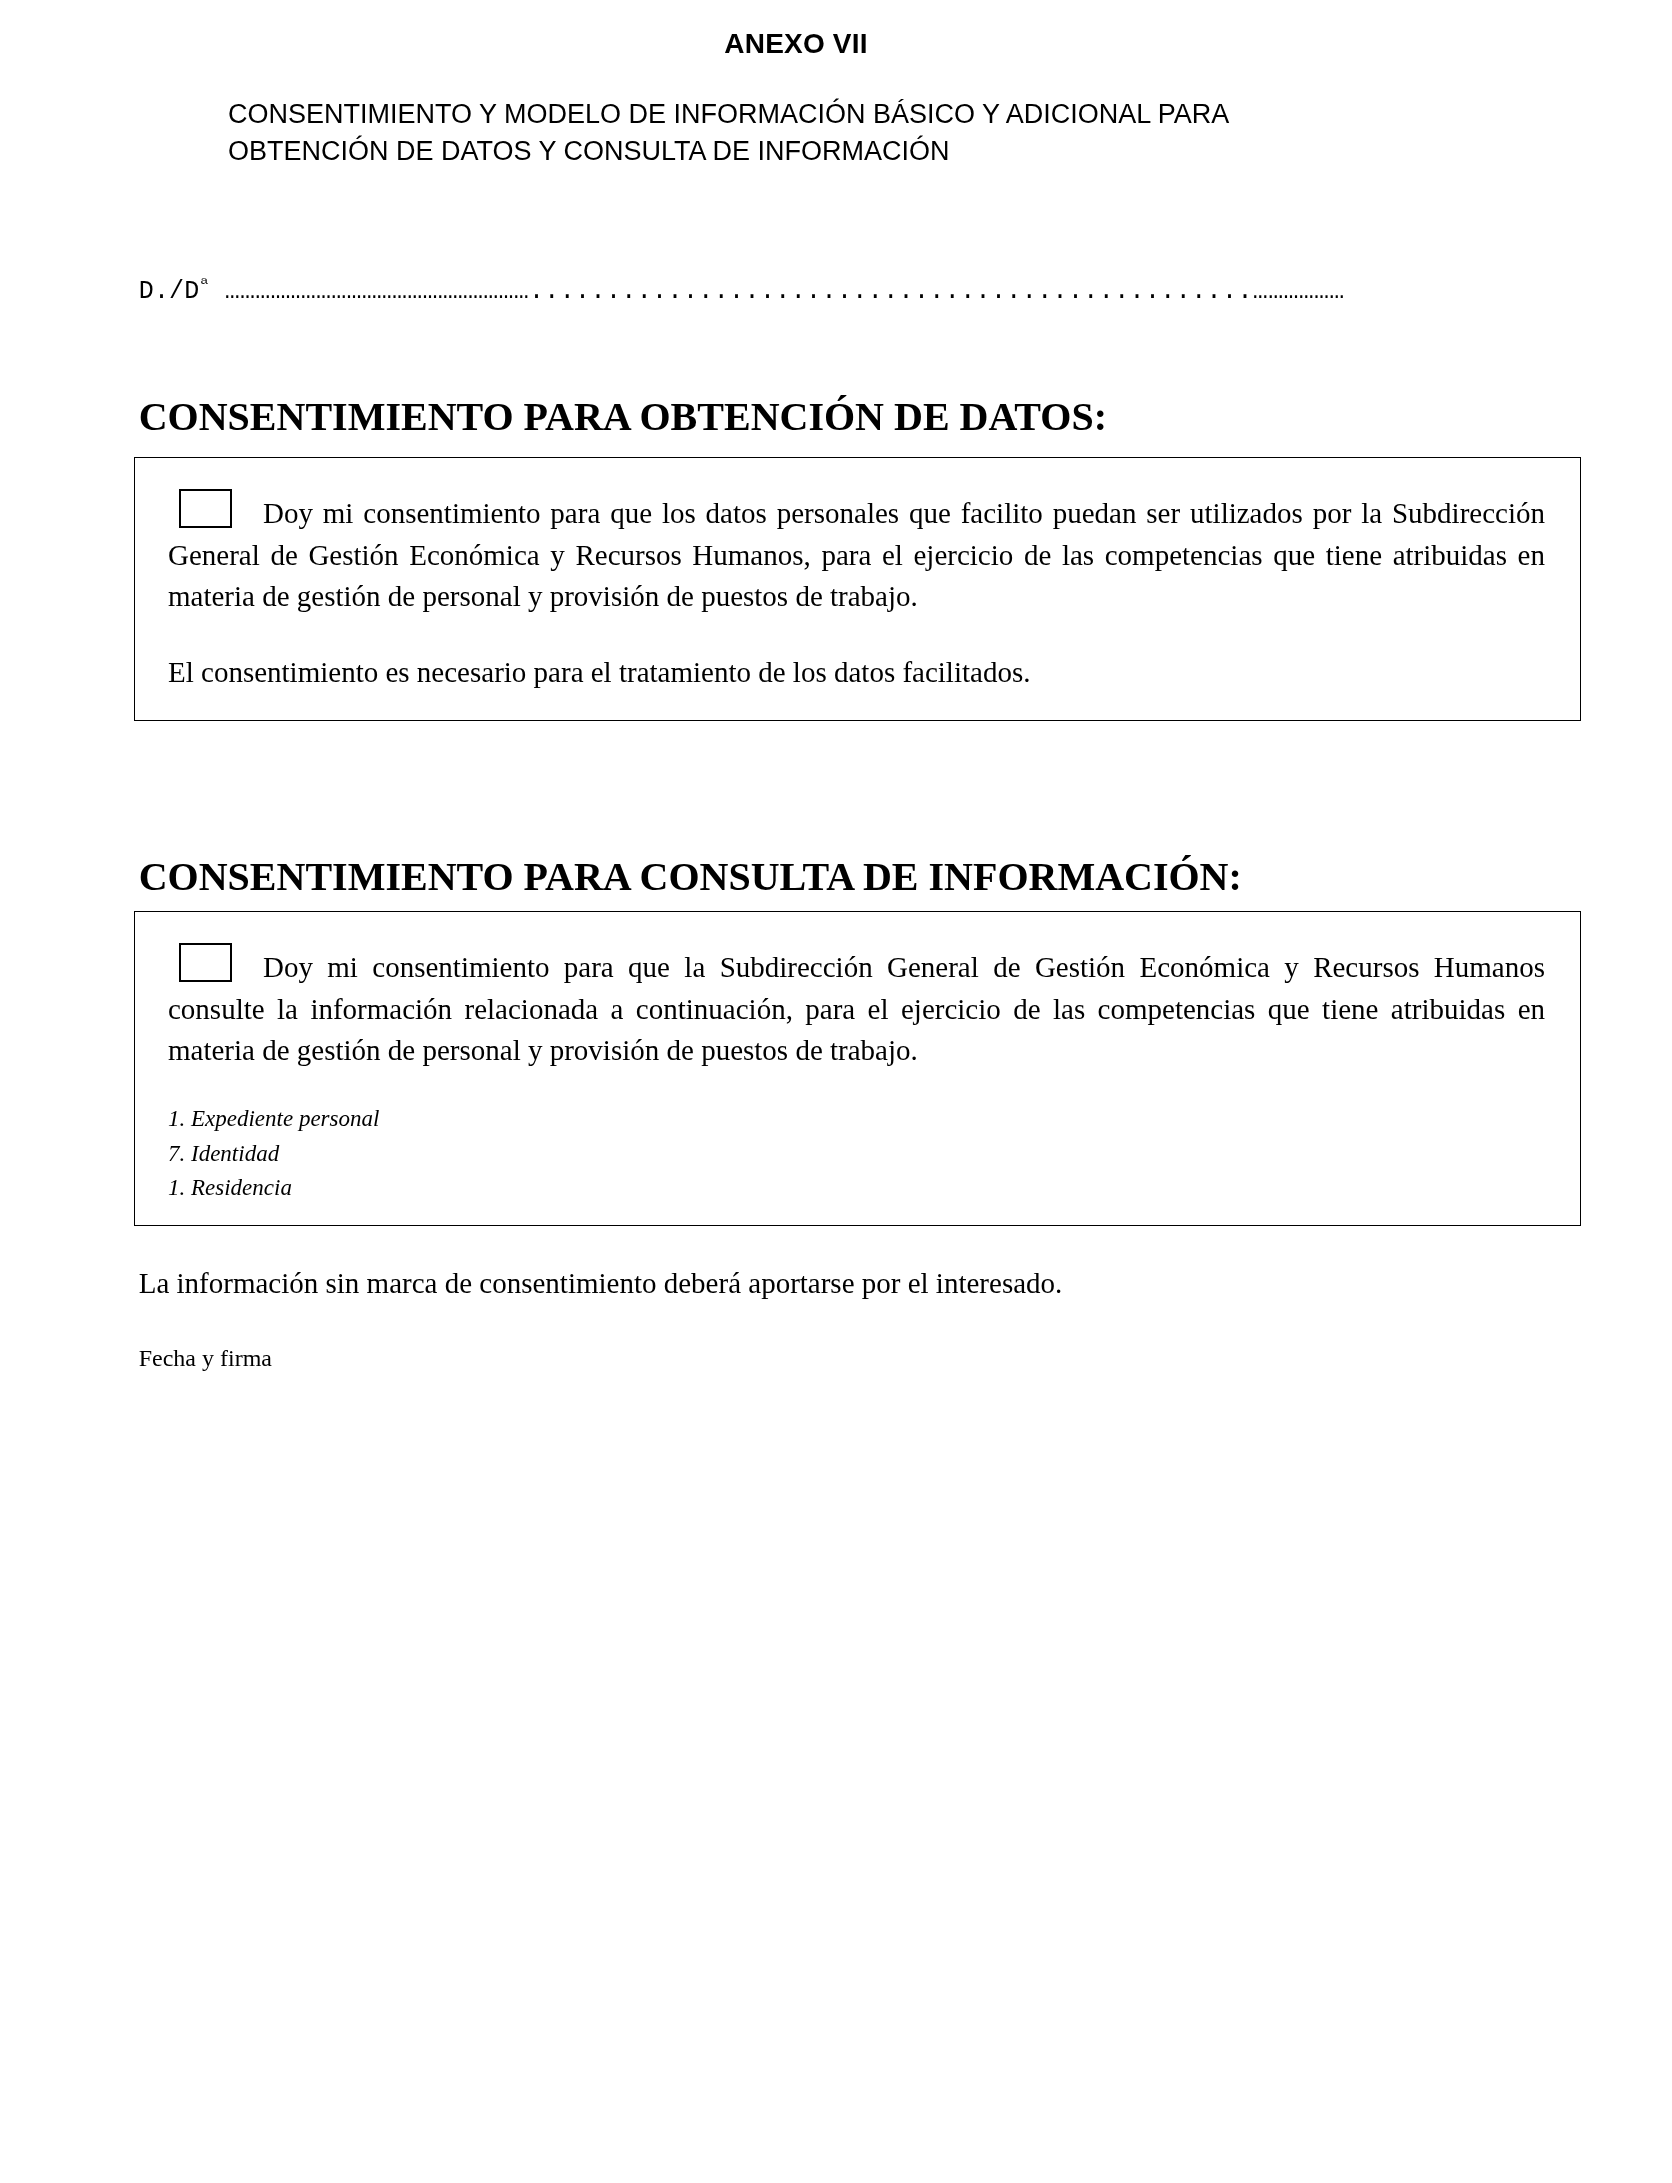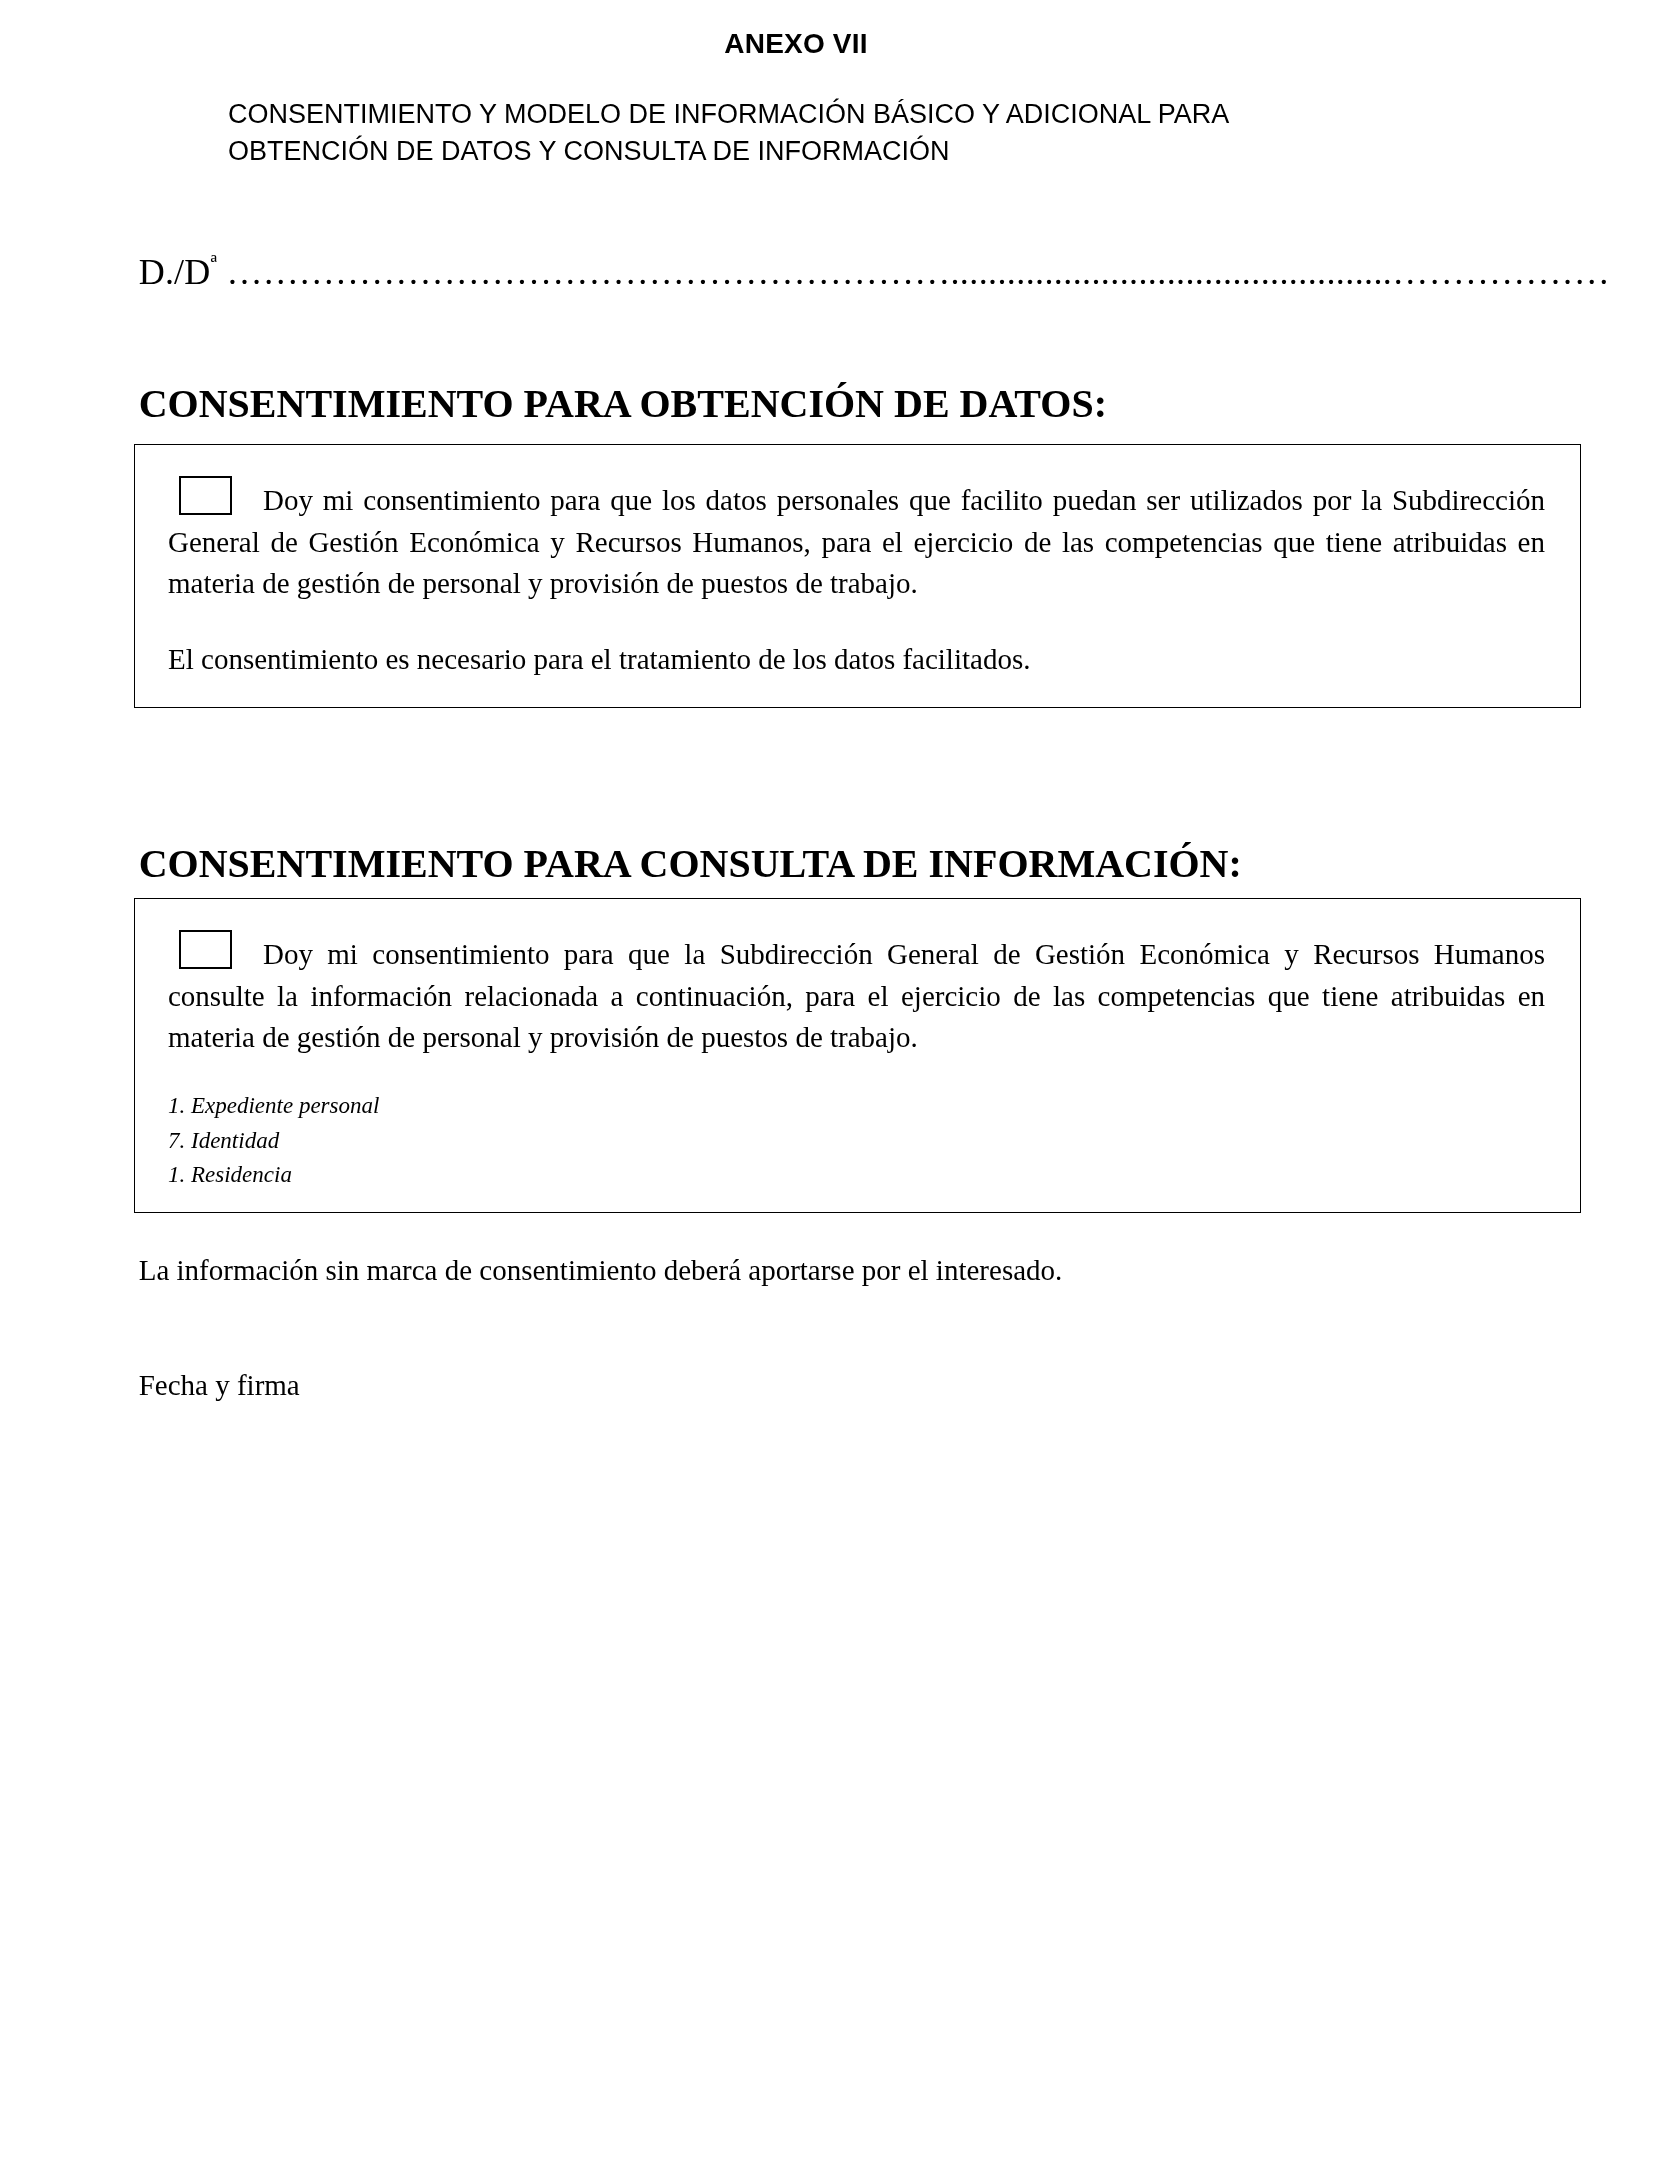--- a/index.html
+++ b/index.html
@@ -41,25 +41,26 @@
     line-height: 1.35;
     margin: 0;
     padding-top: 36px;
     padding-left: 94px;
     padding-right: 94px;
   }
   .doc-subtitle .line { display: block; }
 
   
   .name-line {
-    font-size: 36px;
-    margin-top: 82px;
+    font-size: 25px;
+    margin-top: 108px;
     padding-left: 4.7px;
     white-space: nowrap;
     letter-spacing: 0.2px;
+    font-family: Liberation Mono, monospace;
   }
   .name-line sup {
     font-size: 0.66em;
     vertical-align: super;
     line-height: 0;
   }
   .dots-a { letter-spacing: 0.4px; }
 
   
   .section-heading {
@@ -120,22 +121,22 @@
     font-style: italic;
   }
 
   
   .after-note {
     font-size: 29px;
     margin-top: 41px;
     padding-left: 4.7px;
   }
   .signature {
-    font-size: 29px;
-    margin-top: 82px;
+    font-size: 24px;
+    margin-top: 45px;
     padding-left: 4.7px;
   }
 </style>
 </head>
 <body>
 
 <div class="page">
 
   <div class="doc-title">ANEXO VII</div>
 

